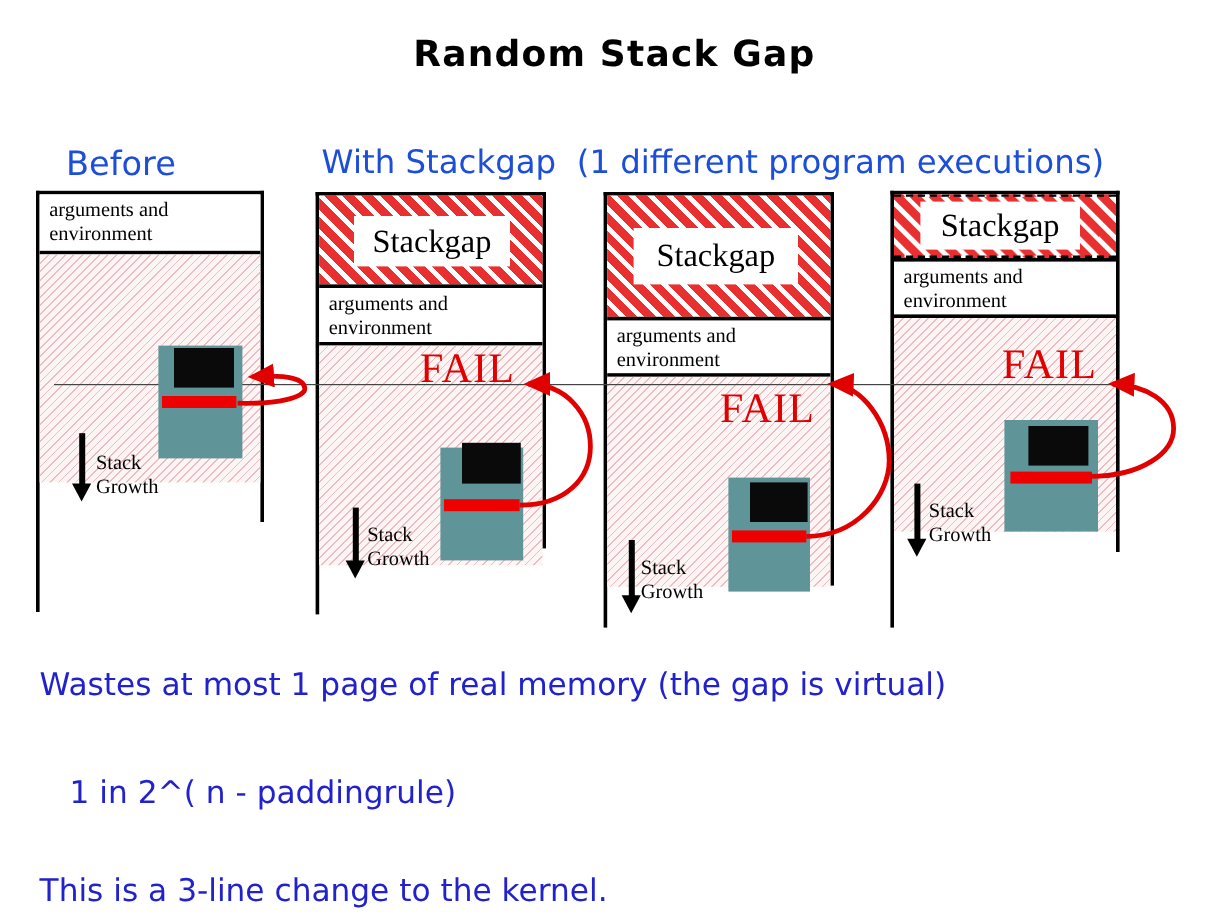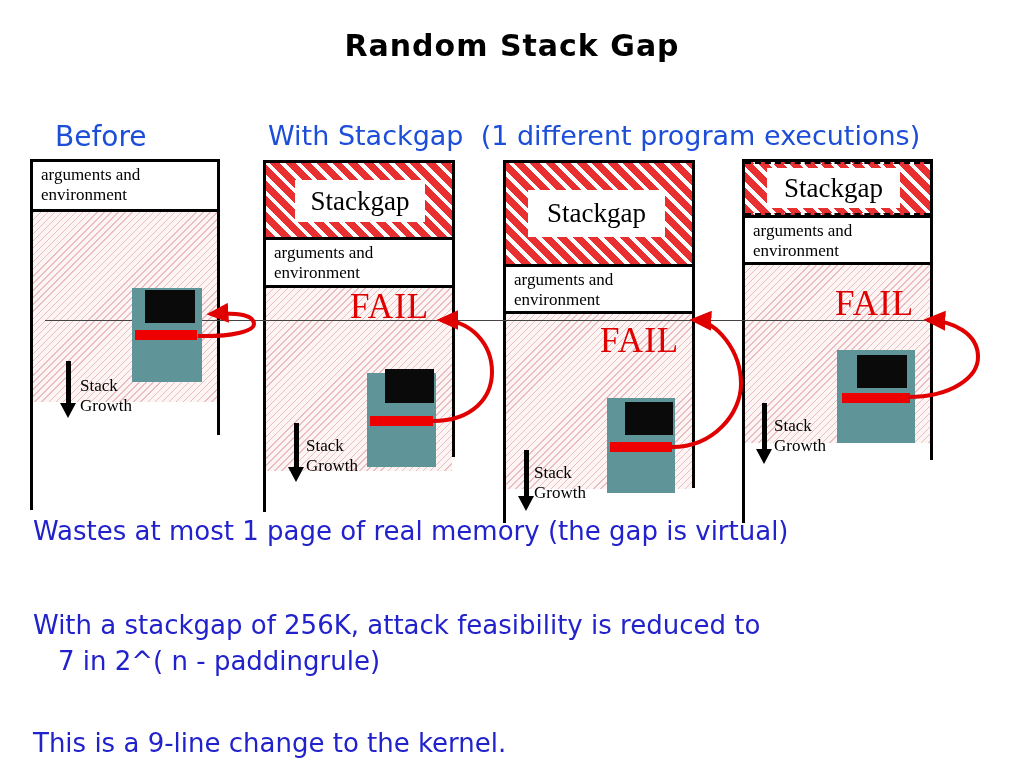--- a/index.html
+++ b/index.html
@@ -134,18 +134,17 @@
       <marker id="ah" markerWidth="5.5" markerHeight="5" refX="4.6" refY="2.5" orient="auto">
         <path d="M0,0 L5.5,2.5 L0,5 z" fill="#e00000"></path>
       </marker>
     </defs>
     <path d="M 198 336 C 232 337 254 331 254 324 C 254 316 242 312 210 314" fill="none" stroke="#e00000" stroke-width="4" marker-end="url(#ah)"></path>
     <path d="M 433 421 C 472 421 492 398 492 372 C 492 345 472 320 440 320" fill="none" stroke="#e00000" stroke-width="4" marker-end="url(#ah)"></path>
     <path d="M 672 447 C 714 447 741 413 741 384 C 741 352 718 321 693 320" fill="none" stroke="#e00000" stroke-width="4" marker-end="url(#ah)"></path>
     <path d="M 908 397 C 952 397 978 377 978 357 C 978 334 954 321 927 320" fill="none" stroke="#e00000" stroke-width="4" marker-end="url(#ah)"></path>
   </svg>
 
-  <div class="note" style="left:33px;top:516px">Wastes at most 1 page of real memory (the gap is virtual)</div>
-  <div class="note" style="left:33px;top:610px">With a stackgap of 256K, attack feasibility is reduced to</div>
-  <div class="note" style="left:58px;top:646px">7 in 2^( n - paddingrule)</div>
-  <div class="note" style="left:33px;top:728px">This is a 9-line change to the kernel.</div>
+  <div class="note" style="left:33px;top:556px">Wastes at most 1 page of real memory (the gap is virtual)</div>
+  <div class="note" style="left:58px;top:646px">1 in 2^( n - paddingrule)</div>
+  <div class="note" style="left:33px;top:728px">This is a 3-line change to the kernel.</div>
 
 </div>
 
 </body></html>

